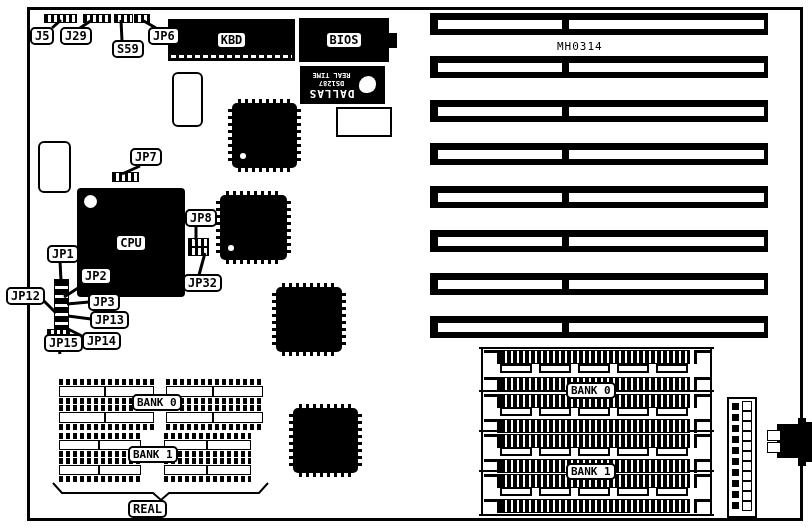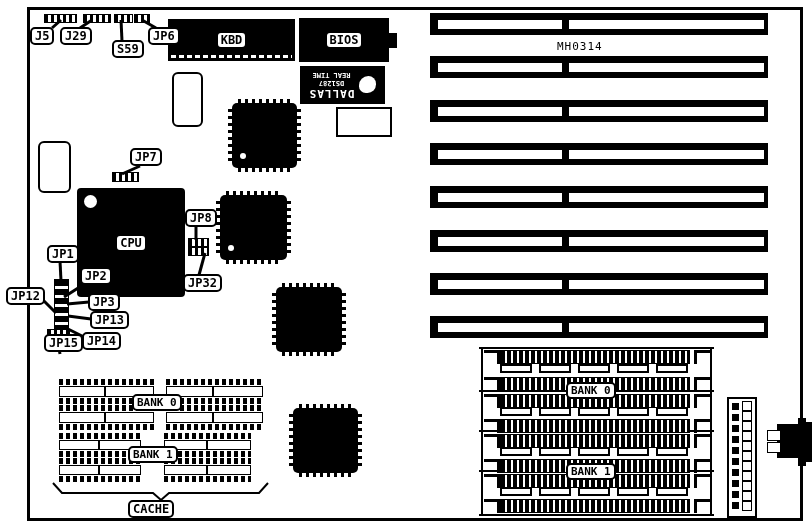--- a/index.html
+++ b/index.html
@@ -186,21 +186,21 @@
   <div class="lbl" style="left:6px;top:287px">JP12</div>
   <div class="lbl" style="left:88px;top:293px">JP3</div>
   <div class="lbl" style="left:90px;top:311px">JP13</div>
   <div class="lbl" style="left:82px;top:332px">JP14</div>
   <div class="lbl" style="left:44px;top:334px">JP15</div>
 
   <div class="parttext" style="left:557px;top:40px">MH0314</div>
 
   <div class="lbl sm" style="left:132px;top:394px">BANK 0</div>
   <div class="lbl sm" style="left:128px;top:446px">BANK 1</div>
-  <div class="lbl" style="left:128px;top:500px">CACHE</div>
+  <div class="lbl" style="left:128px;top:500px">REAL</div>
 
   <div class="lbl sm" style="left:566px;top:382px">BANK 0</div>
   <div class="lbl sm" style="left:566px;top:463px">BANK 1</div>
 
   <div class="pwr" id="pwr">
       <i class="pb" style="left: 3px; top: 4px; position: absolute;"></i>
       <i class="pb" style="left: 3px; top: 15px; position: absolute;"></i>
       <i class="pb" style="left: 3px; top: 26px; position: absolute;"></i>
       <i class="pb" style="left: 3px; top: 37px; position: absolute;"></i>
       <i class="pb" style="left: 3px; top: 48px; position: absolute;"></i>

